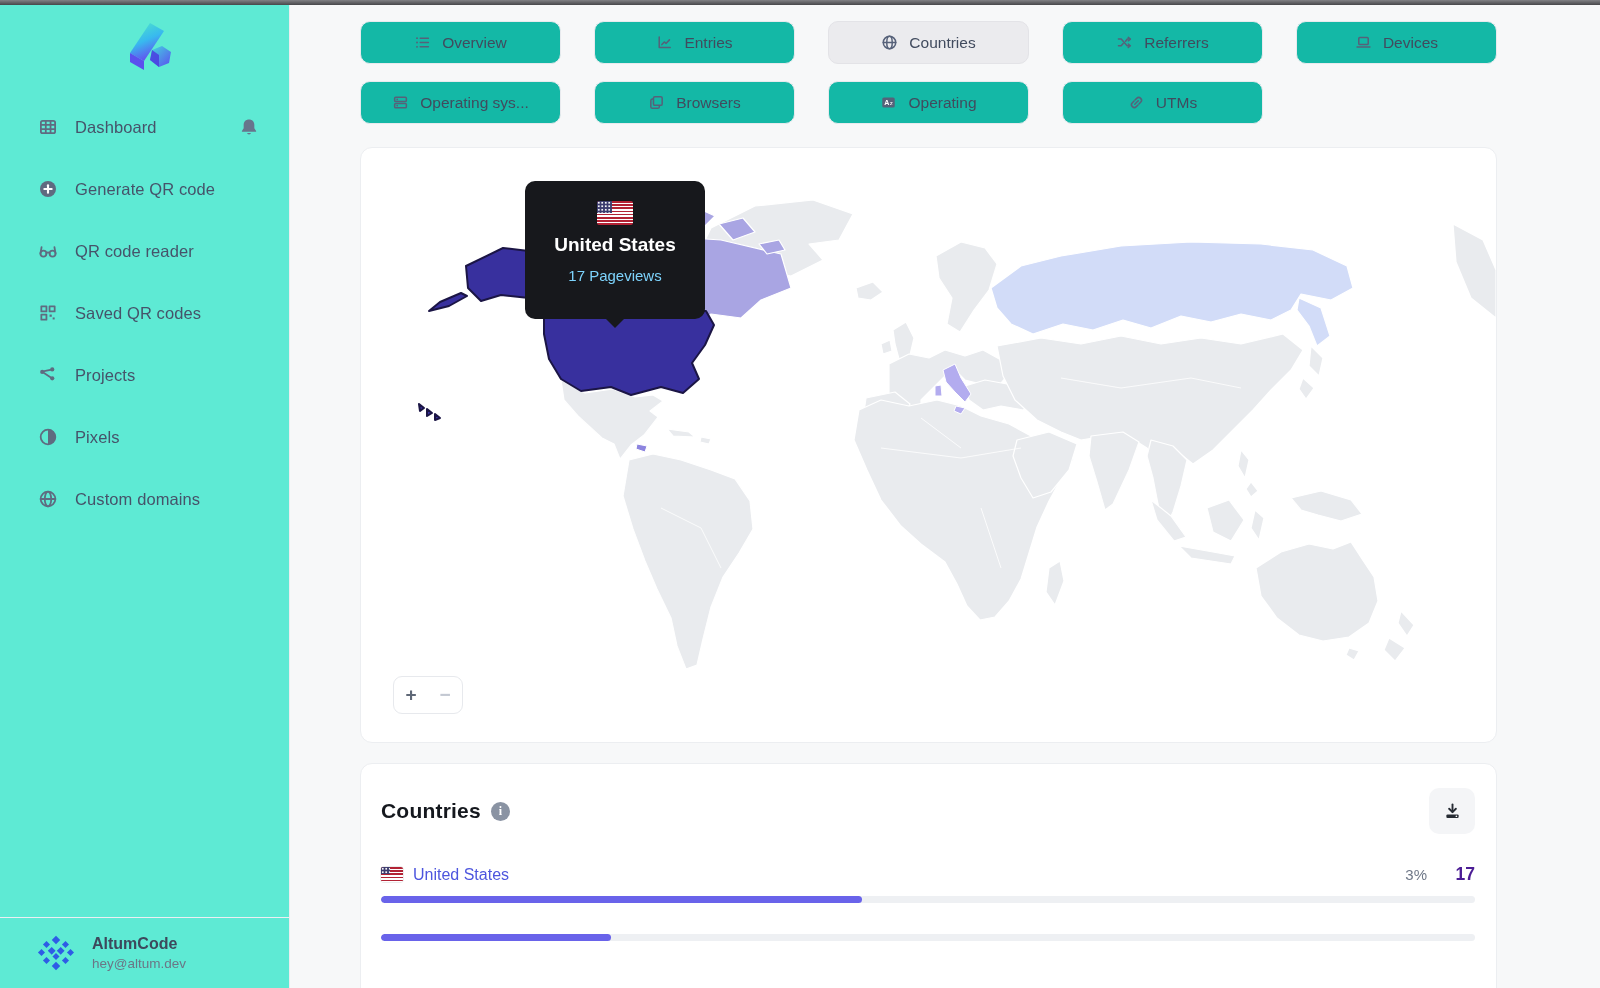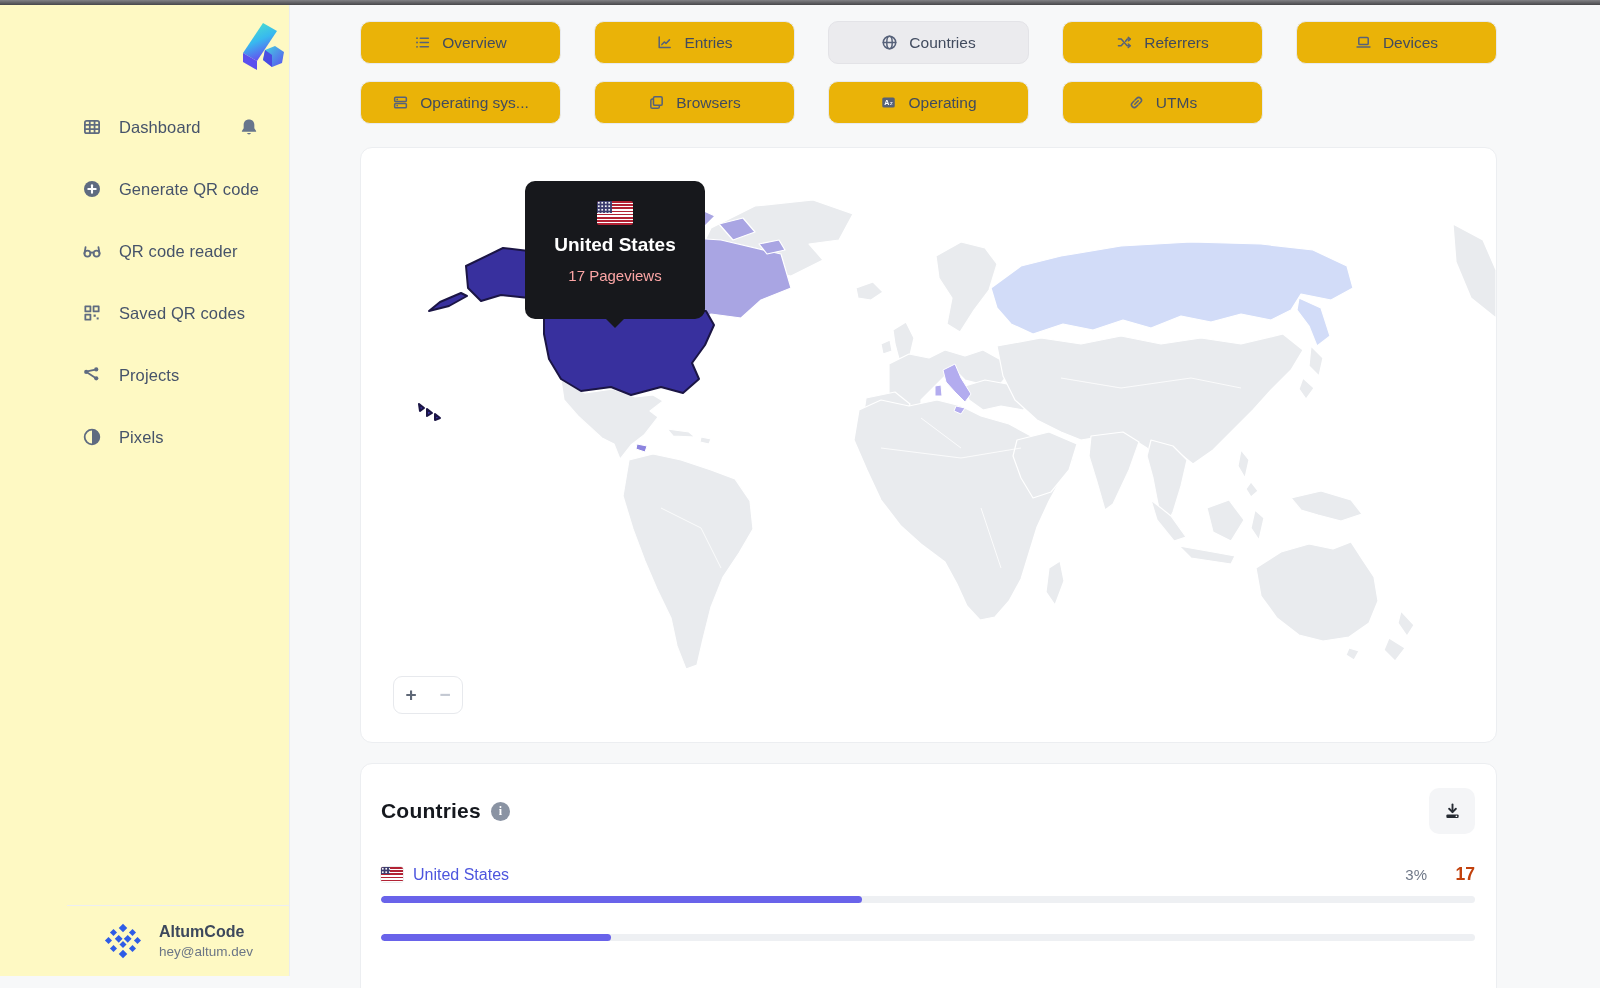--- a/index.html
+++ b/index.html
@@ -4,55 +4,55 @@
 <style>
   * { margin:0; padding:0; box-sizing:border-box; }
   html,body { width:1600px; height:988px; overflow:hidden;
     font-family:"Liberation Sans","DejaVu Sans",sans-serif;
     background:#f7f8f9; -webkit-font-smoothing:antialiased; }
 
   .topbar { position:absolute; left:0; top:0; width:1600px; height:5px;
     background:linear-gradient(#818185,#47474a); z-index:50; }
 
   
-  .sidebar { position:absolute; left:0; top:5px; bottom:12px; width:290px;
-    background:#fef9c3; border-right:1px solid #ebedf0; display:flex; flex-direction:column;align-items:flex-end; }
+  .sidebar { position:absolute; left:0; top:5px; bottom:0; width:290px;
+    background:#5eead4; border-right:1px solid #ebedf0; display:flex; flex-direction:column; }
   .logo-wrap { padding:15px 0 24px; display:flex; justify-content:center; }
   .nav { flex:1; }
   .nav-item { height:62px; display:flex; align-items:center; padding:0 30px 0 38px;
     cursor:pointer; }
   .nav-item .ic { width:20px; height:20px; margin-right:17px; flex:0 0 auto; display:flex; align-items:center; justify-content:center;}
   .nav-item .lbl { font-size:16.5px; font-weight:500; color:#46536a; letter-spacing:.1px; }
   .nav-item .spacer { flex:1; }
   .side-foot { border-top:1px solid #edeef2; padding:15px 36px; display:flex; align-items:center; gap:16px; }
   .avatar { width:40px; height:40px; border-radius:50%; overflow:hidden; flex:0 0 auto; }
   .u-name { font-size:16px; font-weight:700; color:#3d485c; }
   .u-mail { font-size:13.5px; color:#6b7686; margin-top:3px; }
 
   
   .main { position:absolute; left:290px; top:5px; right:0; bottom:0; padding:16px 0 0 70px; }
   .tabs { display:grid; grid-template-columns:repeat(5,201px); column-gap:33px; row-gap:17px; width:1137px; }
-  .tab { height:43px; background:#eab308; border:1px solid #e8eaee; border-radius:10px;
+  .tab { height:43px; background:#14b8a6; border:1px solid #e8eaee; border-radius:10px;
     display:flex; align-items:center; justify-content:center; gap:11px; cursor:pointer; }
   .tab .lbl { font-size:15.5px; font-weight:500; color:#414b5e; }
   .tab.active { background:#ebebee; border-color:#e3e3e7; }
   .tab .ic { width:17px; height:17px; display:flex; }
 
   .card { background:#fff; border:1px solid #eceef1; border-radius:12px; width:1137px; }
   .map-card { margin-top:23px; height:596px; position:relative; overflow:hidden; }
   .map-svg { position:absolute; left:0; top:0; }
 
   
   .map-tooltip { position:absolute; left:164px; top:33px; width:180px; height:138px;
     background:#17181c; border-radius:10px; display:flex; flex-direction:column;
     align-items:center; padding-top:20px; z-index:5; }
   .tt-arrow { position:absolute; left:50%; bottom:-9px; margin-left:-10px; width:0; height:0;
     border-left:10px solid transparent; border-right:10px solid transparent; border-top:10px solid #17181c; }
   .tt-title { color:#fff; font-size:19px; font-weight:600; margin-top:9px; }
-  .tt-value { color:#fca5a5; font-size:15px; margin-top:11px; }
+  .tt-value { color:#7dd3fc; font-size:15px; margin-top:11px; }
 
   
   .flag-us { position:relative; background:repeating-linear-gradient(180deg,#b22234 0 1.6px,#fff 1.6px 3.2px); border-radius:2px; overflow:hidden; box-shadow:0 0 0 .5px rgba(0,0,0,.15);}
   .flag-us::after { content:""; position:absolute; left:0; top:0; width:42%; height:48%;
     background:#3c3b6e radial-gradient(circle, rgba(255,255,255,.95) .7px, transparent 1px); background-size:3.5px 3.5px; }
   .flag-lg { width:36px; height:24px; }
   .flag-sm { width:22px; height:15px; }
   .flag-ca { display:flex; border-radius:2px; overflow:hidden; background:#fff; box-shadow:0 0 0 .5px rgba(0,0,0,.12);}
   .flag-ca .band { width:26%; background:#d52b1e; }
   .flag-ca .mid { flex:1; display:flex; align-items:center; justify-content:center; }
@@ -72,21 +72,21 @@
   .info-ic { width:19px; height:19px; border-radius:50%; background:#8a93a3; margin-left:10px;
     display:flex; align-items:center; justify-content:center; }
   .info-ic::after { content:"i"; color:#fff; font-size:12px; font-weight:700; font-family:"Liberation Serif",serif; }
   .dl-btn { margin-left:auto; width:46px; height:46px; border-radius:10px; background:#f4f5f7;
     display:flex; align-items:center; justify-content:center; cursor:pointer; }
   .rows { margin-top:30px; }
   .c-row { margin-bottom:31px; }
   .c-row-top { display:flex; align-items:center; }
   .c-link { font-size:16px; font-weight:500; color:#4d55de; margin-left:10px; cursor:pointer; }
   .c-pct { margin-left:auto; font-size:15px; color:#6f7888; }
-  .c-cnt { width:34px; text-align:right; font-size:17.5px; font-weight:700; color:#c2410c; margin-left:14px; }
+  .c-cnt { width:34px; text-align:right; font-size:17.5px; font-weight:700; color:#4c1d95; margin-left:14px; }
   .c-bar { margin-top:11px; height:7px; border-radius:4px; background:#eef0f3; overflow:hidden; }
   .c-fill { height:100%; border-radius:4px; background:#6963ea; }
 
   svg.ic-s { stroke:#5f6b80; stroke-width:1.6; fill:none; stroke-linecap:round; stroke-linejoin:round; }
   svg.ic-t { stroke:#566179; stroke-width:1.6; fill:none; stroke-linecap:round; stroke-linejoin:round; }
 </style>
 </head>
 <body>
 
 <div class="topbar"></div>
@@ -187,20 +187,30 @@
     <div class="nav-item">
       <span class="ic">
         <svg class="ic-s" width="20" height="20" viewBox="0 0 18 18">
             <circle cx="9" cy="9" r="6.6"></circle>
             <path d="M9 2.4 a6.6 6.6 0 0 1 0 13.2 Z" fill="#5f6b80" stroke="none"></path>
           </svg>
       </span>
       <span class="lbl">Pixels</span>
     </div>
 
+    <div class="nav-item">
+      <span class="ic">
+        <svg class="ic-s" width="20" height="20" viewBox="0 0 18 18">
+            <circle cx="9" cy="9" r="6.6"></circle>
+            <ellipse cx="9" cy="9" rx="2.9" ry="6.6"></ellipse>
+            <line x1="2.4" y1="9" x2="15.6" y2="9"></line>
+          </svg>
+      </span>
+      <span class="lbl">Custom domains</span>
+    </div>
   </div>
 
   <div class="side-foot">
     <span class="avatar">
       <svg width="40" height="40" viewBox="0 0 40 40">
         <defs>
             <clipPath id="avclip">
               <circle cx="20" cy="20" r="19"></circle>
             </clipPath>
           </defs>

